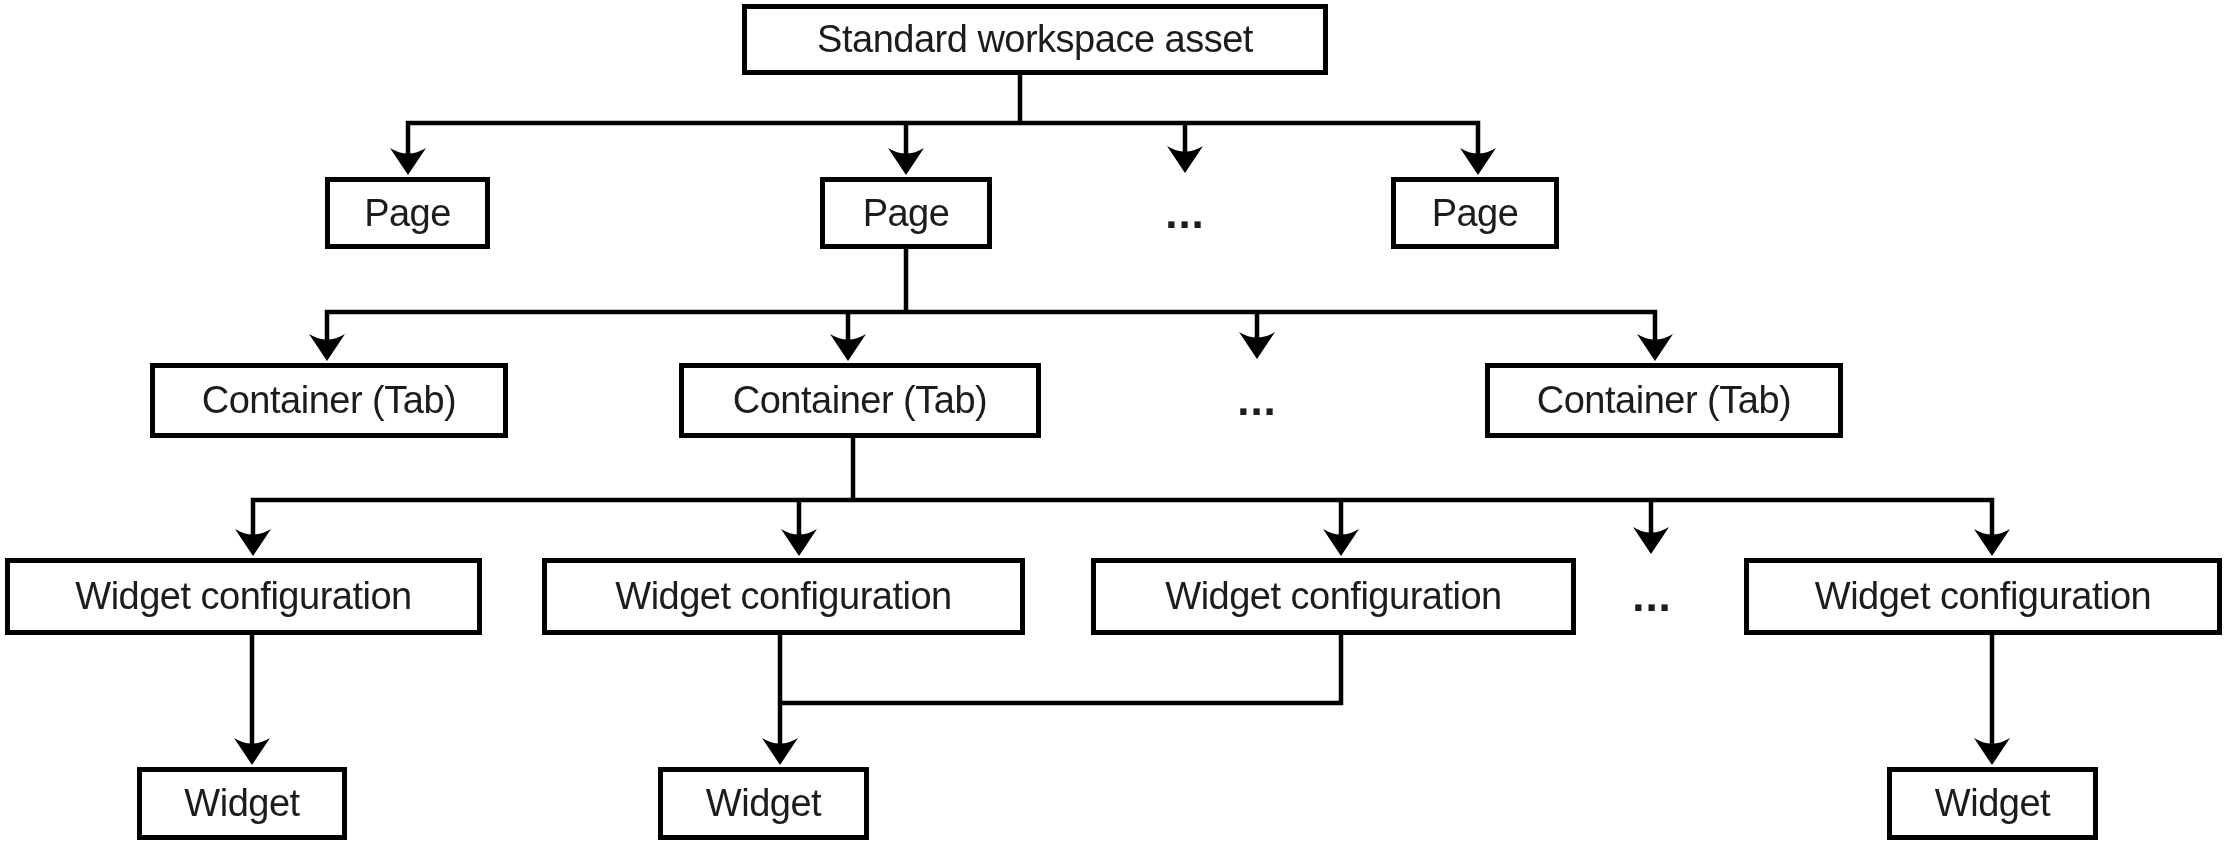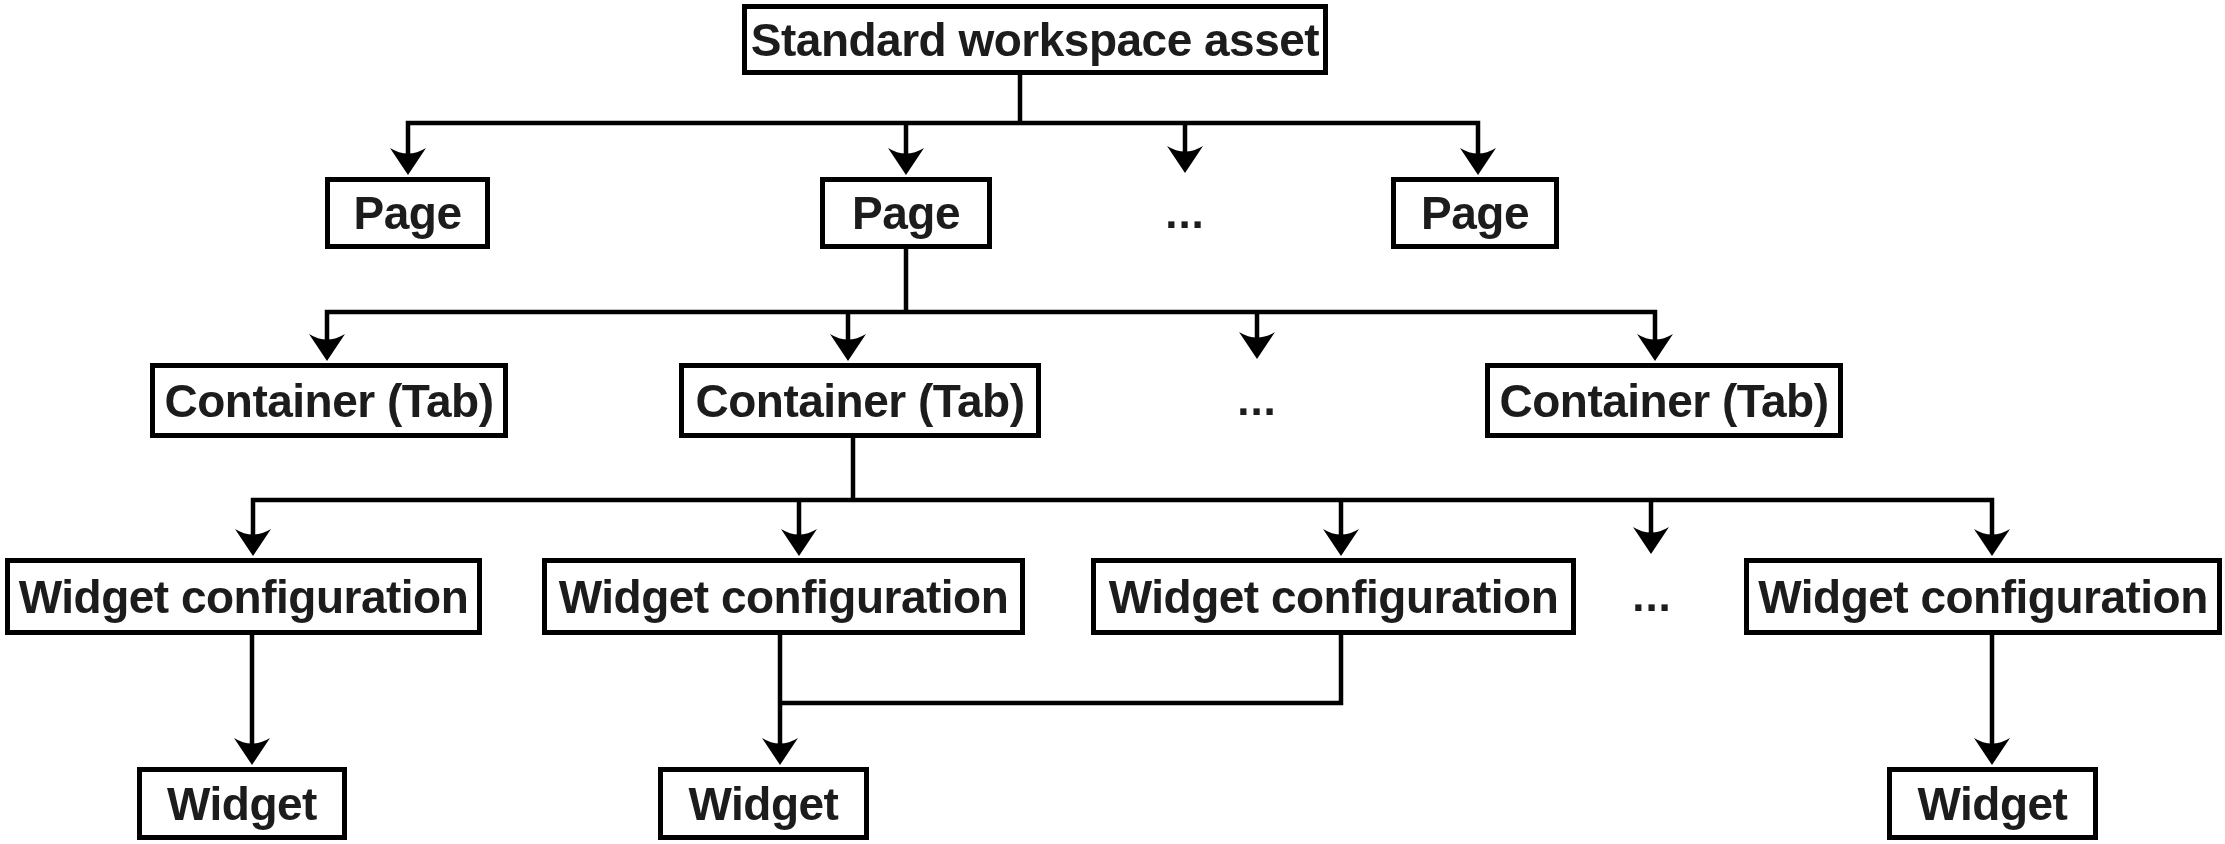--- a/index.html
+++ b/index.html
@@ -11,25 +11,24 @@
     overflow:hidden;
   }
   .stage { position:absolute; left:0; top:0; width:2225px; height:844px; }
   svg.edges { position:absolute; left:0; top:0; z-index:0; }
   .node {
     position:absolute;
     box-sizing:border-box;
     background:#ffffff;
     border:5px solid #000000;
     display:flex; align-items:center; justify-content:center;
-    font-size:46px; letter-spacing:-0.5px;
+    font-size:38px; letter-spacing:-0.5px;
     color:#1c1c1c;
     white-space:nowrap;
     z-index:1;
-    font-weight:bold;
   }
   .dots {
     position:absolute;
     transform:translate(-50%,-50%);
     font-size:44px; font-weight:bold; letter-spacing:1px;
     color:#1c1c1c;
     z-index:1;
   }
 </style>
 </head>

